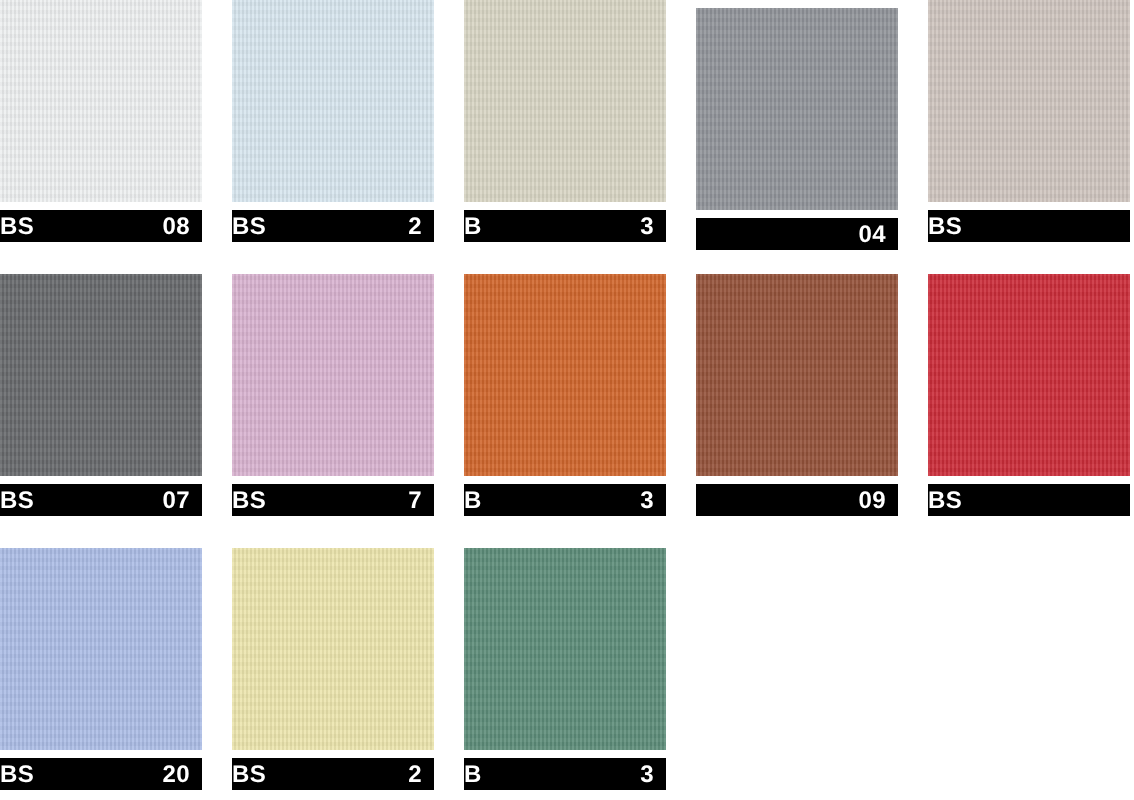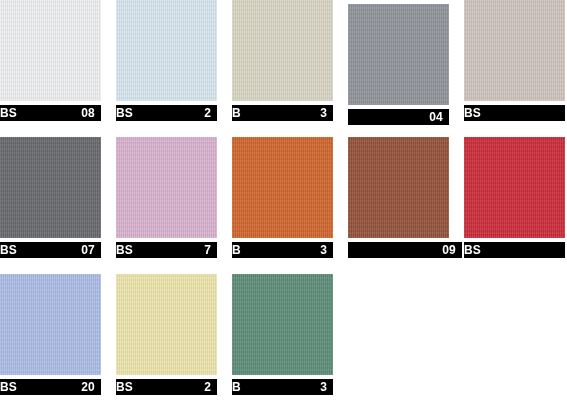--- a/index.html
+++ b/index.html
@@ -133,21 +133,21 @@
     </div>
     <div class="swatch-cell" style="left: 232px; top: 137px;">
       <div class="swatch-chip" title="#d0662c" style="background: rgb(208, 102, 44); width: 101px; height: 101px;"></div>
       <div class="swatch-label" style="background: rgb(0, 0, 0); color: rgb(255, 255, 255); width: 101px;">
         <span class="label-prefix">B</span>
         <span class="label-suffix">3</span>
       </div>
     </div>
     <div class="swatch-cell" style="left: 348px; top: 137px;">
       <div class="swatch-chip" title="#94523a" style="background: rgb(148, 82, 58); width: 101px; height: 101px;"></div>
-      <div class="swatch-label redacted-suffix" style="background: rgb(0, 0, 0); color: rgb(255, 255, 255); width: 114px;">
+      <div class="swatch-label redacted-suffix" style="background: rgb(0, 0, 0); color: rgb(255, 255, 255); width: 101px;">
         <span class="label-suffix">09</span>
       </div>
     </div>
     <div class="swatch-cell" style="left: 464px; top: 137px;">
       <div class="swatch-chip" title="#cb2c39" style="background: rgb(203, 44, 57); width: 101px; height: 101px;"></div>
       <div class="swatch-label redacted-prefix" style="background: rgb(0, 0, 0); color: rgb(255, 255, 255); width: 101px;">
         <span class="label-prefix">BS</span>
       </div>
     </div>
     <div class="swatch-cell" style="left: 0px; top: 274px;">

